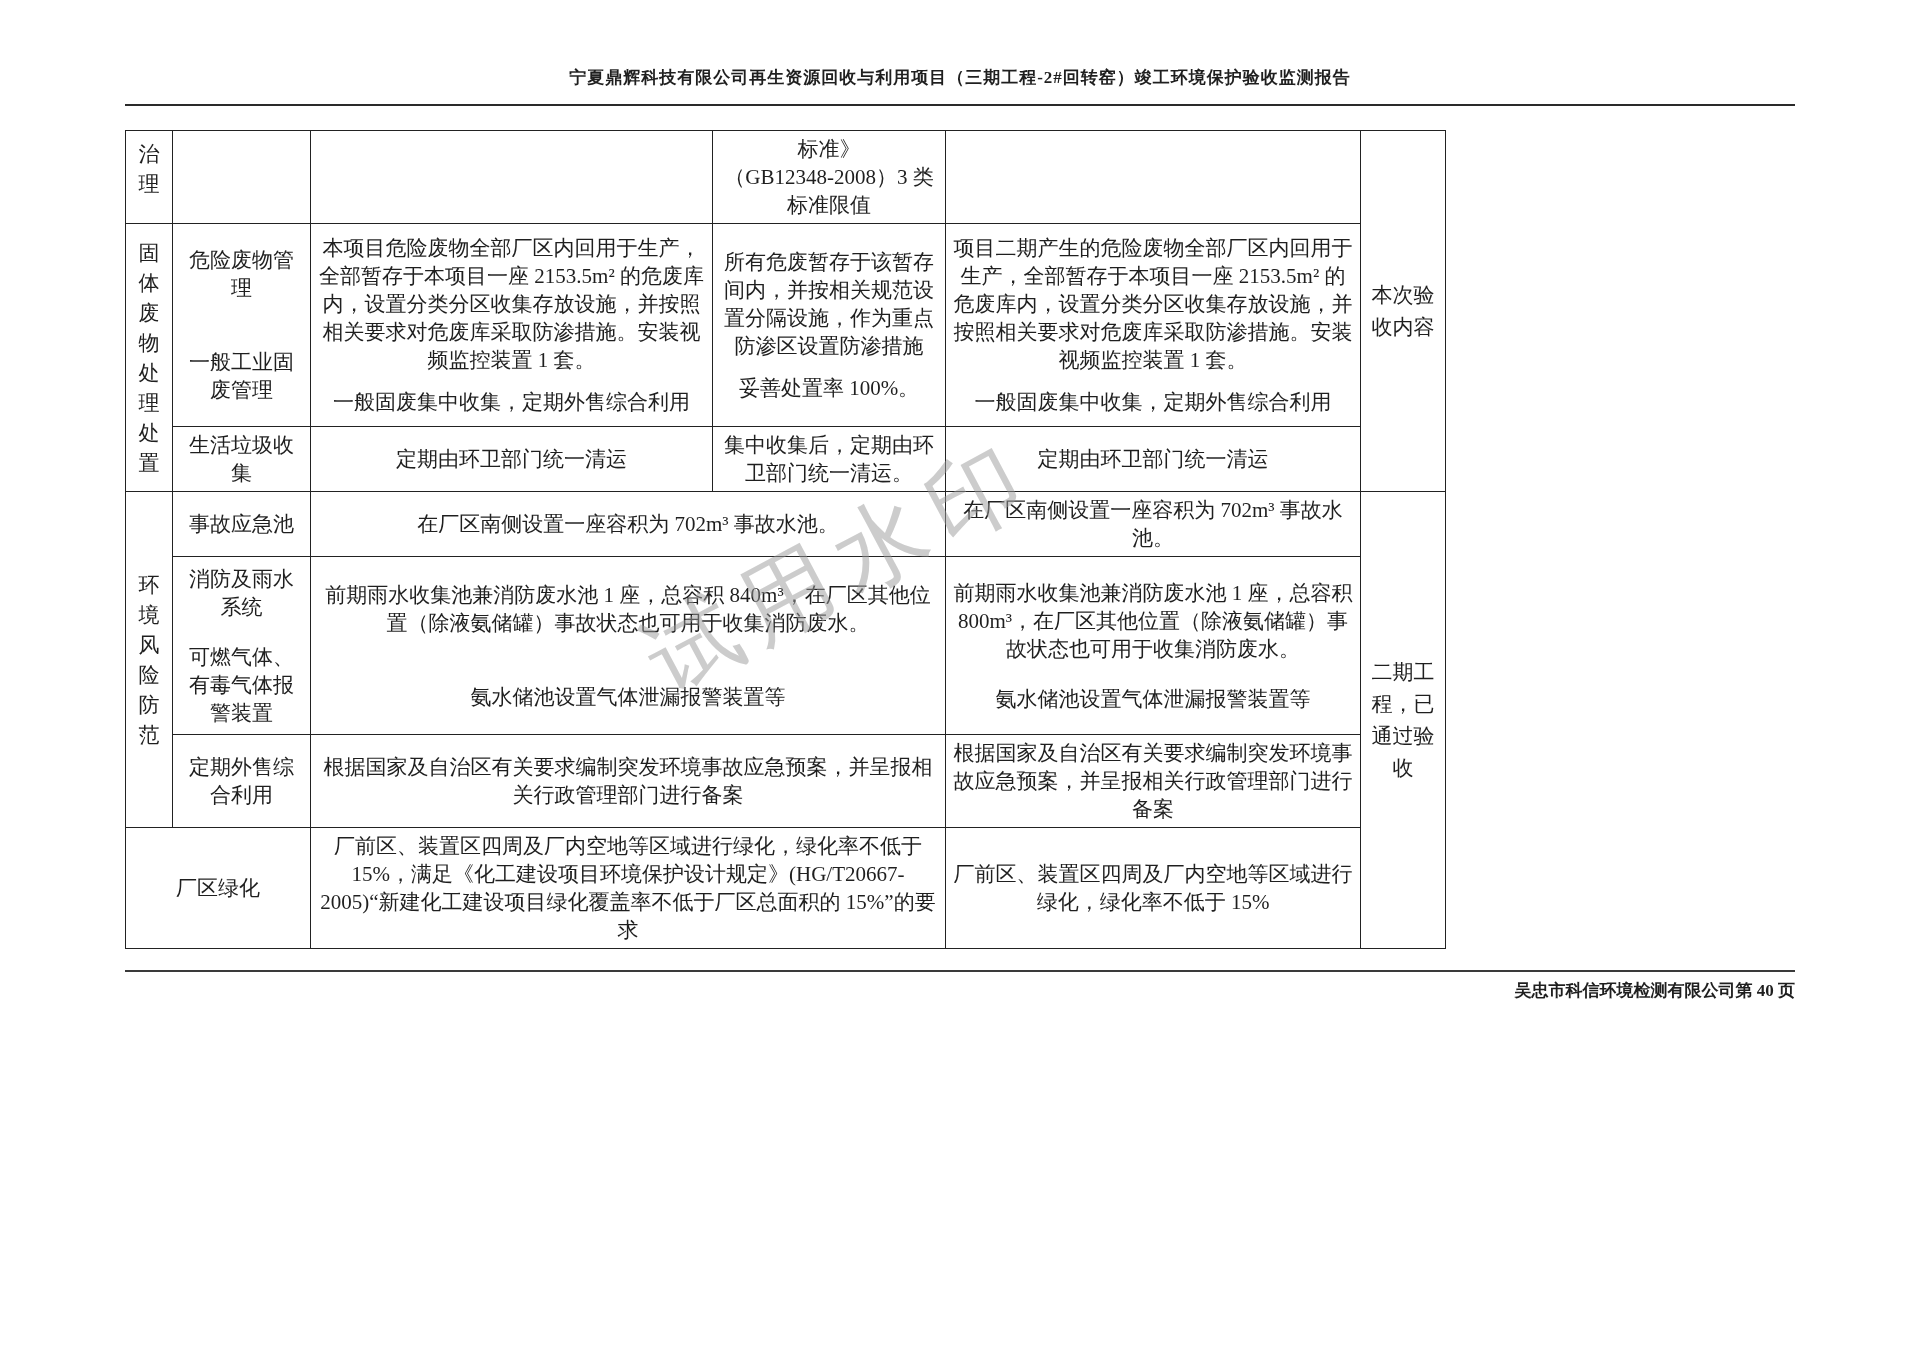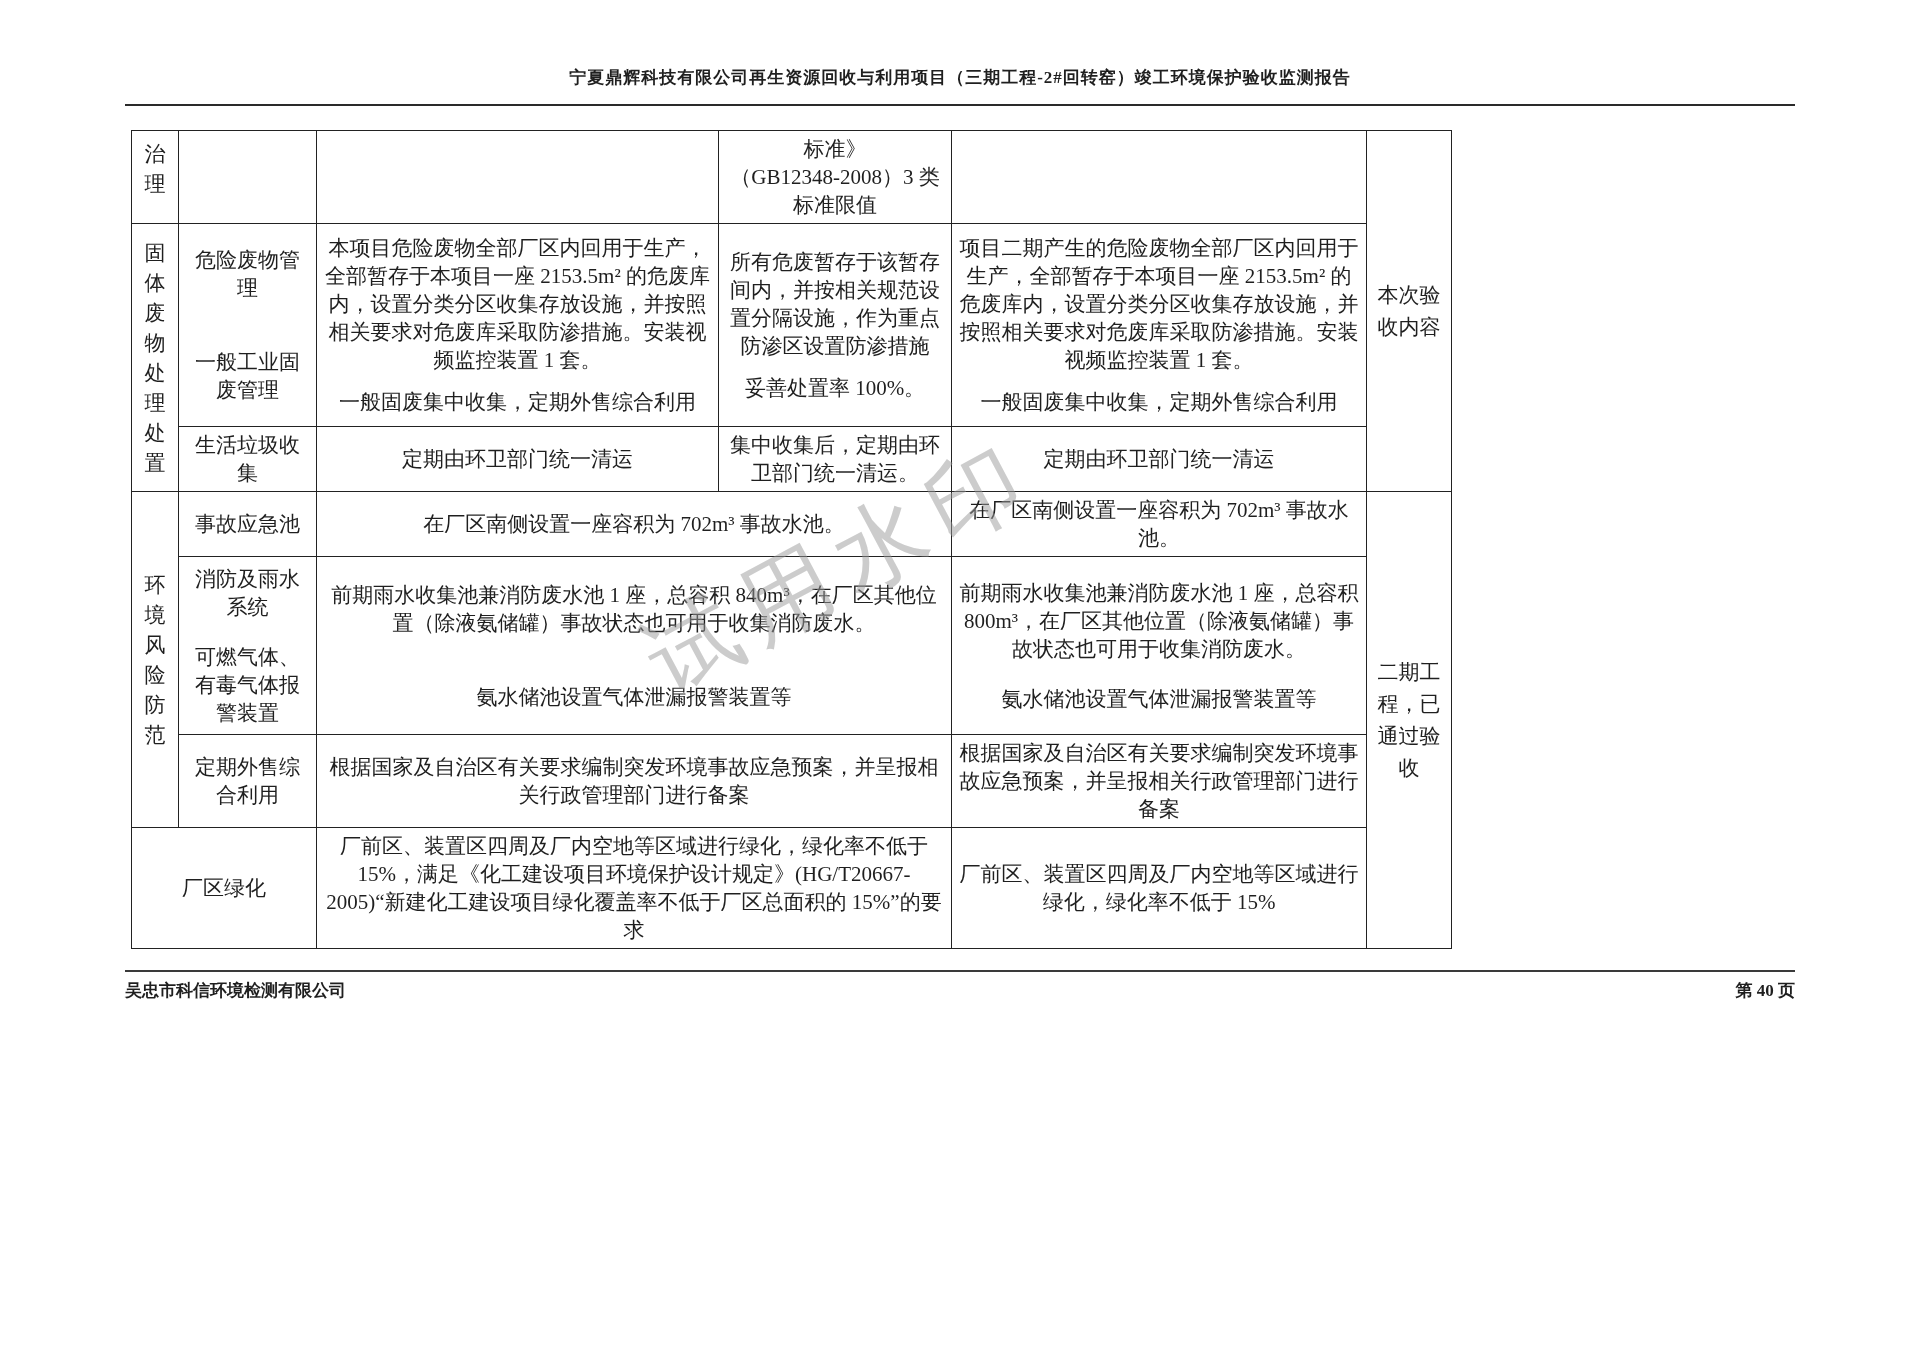--- a/index.html
+++ b/index.html
@@ -11,21 +11,21 @@
     color:#1f1f1f;
     overflow:hidden;
   }
   .page-header{
     position:absolute; left:125px; top:66px; width:1670px;
     text-align:center; font-size:17px; font-weight:bold;
     padding-bottom:15px; border-bottom:2px solid #2a2a2a;
     letter-spacing:1px;
   }
   .report-table{
-    position:absolute; left:131px; top:130px;
+    position:absolute; left:125px; top:130px;
     border-collapse:collapse; table-layout:fixed; width:1320px;padding-left:24px;
   }
   .report-table td{
     border:1px solid #222;
     vertical-align:middle; text-align:center;
     font-size:21px; line-height:28px;
     padding:4px 6px;
     word-break:normal; overflow-wrap:break-word;
   }
   .report-table td.c2pad{ padding:4px 8px; }
@@ -44,21 +44,21 @@
     text-align:center;
     font-size:92px; letter-spacing:14px;
     color:#9b9b9b; opacity:0.5;
     transform:rotate(-28deg);
     pointer-events:none; z-index:5;
     font-family:"Liberation Serif","DejaVu Serif",serif;
   }
   .page-footer{
     position:absolute; left:125px; top:970px; width:1670px;
     border-top:2px solid #3a3a3a;
-    display:flex; justify-content:space-between; align-items:flex-start;
+    display:flex; justify-content:flex-end; align-items:flex-start;
     padding-top:7px;
     font-size:17px; font-weight:bold;
   }
 </style>
 </head>
 <body>
 
 <div class="page-header">宁夏鼎辉科技有限公司再生资源回收与利用项目（三期工程-2#回转窑）竣工环境保护验收监测报告</div>
 
 <table class="report-table">

